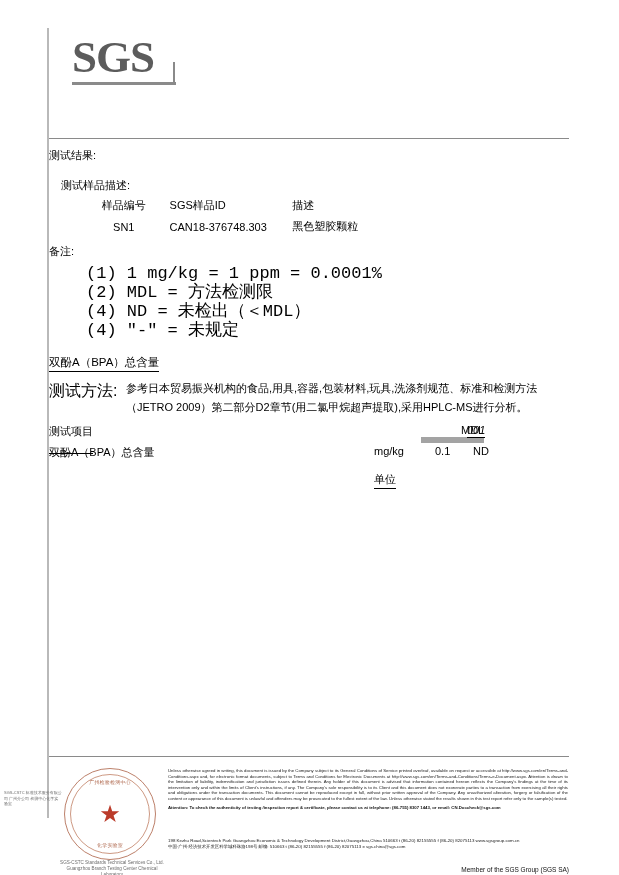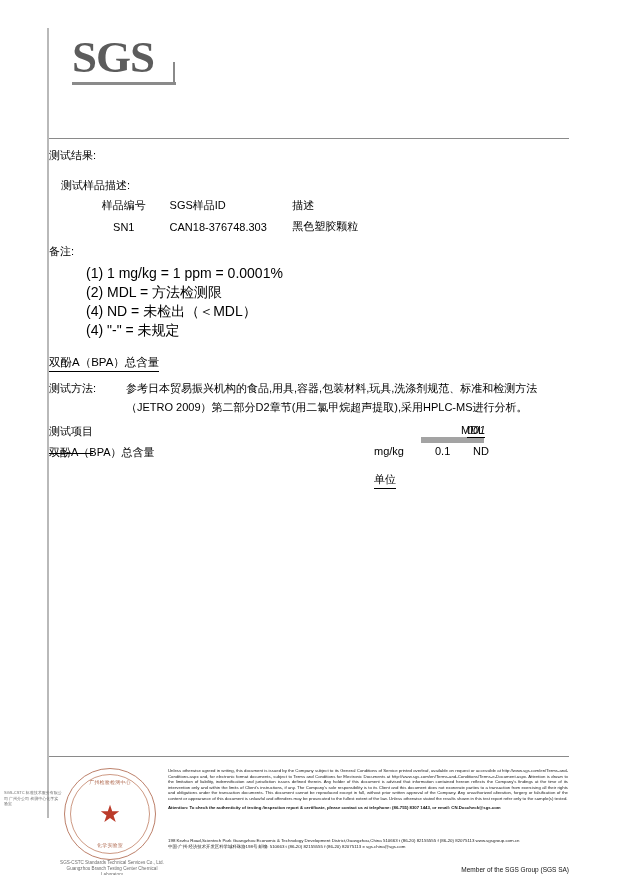--- a/index.html
+++ b/index.html
@@ -144,38 +144,39 @@
   .lbl-remark {
     position: absolute;
     left: 49px;
     top: 244px;
     font-size: 11px;
   }
   .remark-list {
     position: absolute;
     left: 86px;
     top: 264px;
-    font-size: 14px;
+    font-size: 17px;
     line-height: 19px;
+    font-family: Liberation Mono, monospace;
   }
 
   
   .section-head {
     position: absolute;
     left: 49px;
     top: 355px;
     font-size: 11.5px;
     border-bottom: 1px solid #000;
     padding-bottom: 1px;
   }
   .lbl-method {
     position: absolute;
     left: 49px;
     top: 381px;
-    font-size: 11px;
+    font-size: 16px;
   }
   .method-text {
     position: absolute;
     left: 126px;
     top: 379px;
     width: 425px;
     font-size: 11px;
     line-height: 19px;
   }
 

